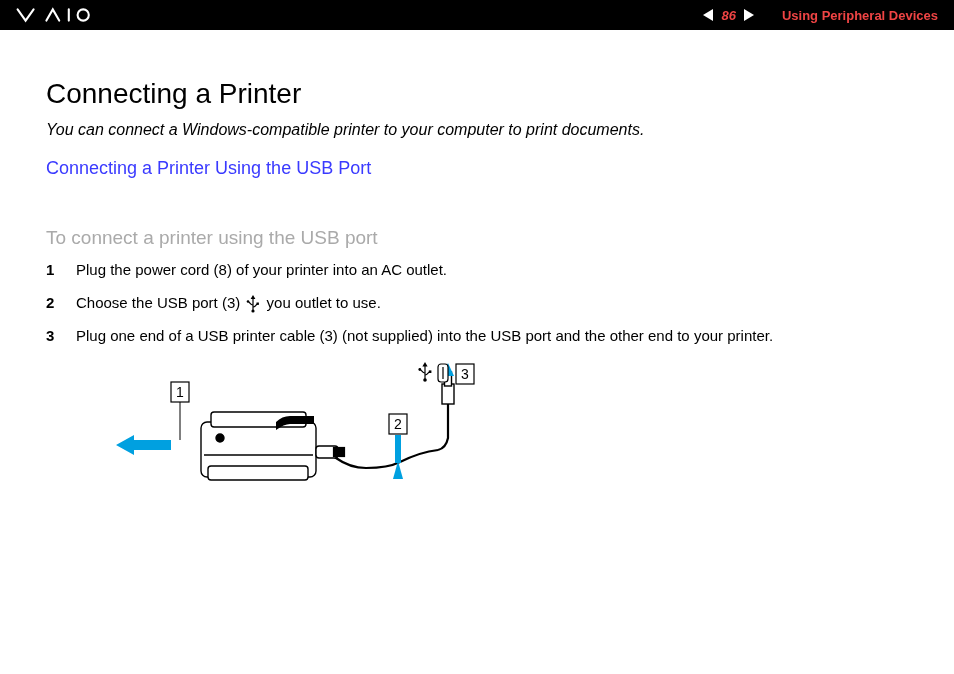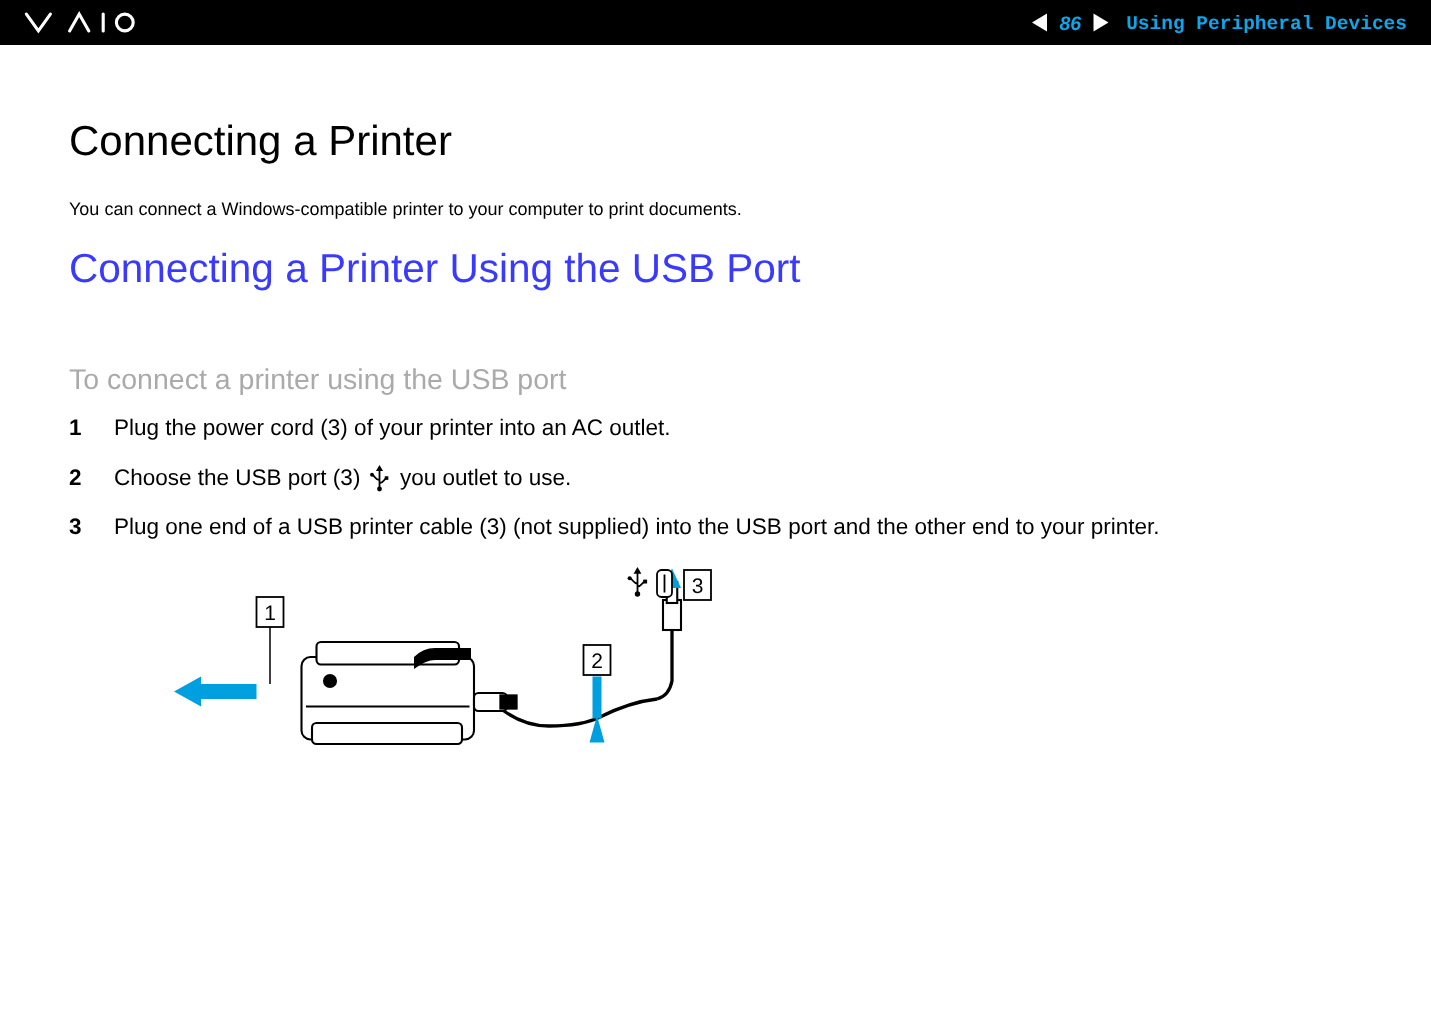--- a/index.html
+++ b/index.html
@@ -9,21 +9,21 @@
     height: 674px;
     background: #fff;
     color: #000;
     position: relative;
     overflow: hidden;
   }
   .header {
     width: 100%;
     height: 30px;
     background: #000;
-    color: #0ea5e9;
+    color: #ef4444;
     display: flex;
     align-items: center;
     justify-content: space-between;
     padding: 0 16px 0 16px;
     font-size: 13px;
     font-weight: bold;
   }
   .logo {
     display: flex;
     align-items: center;
@@ -47,25 +47,25 @@
     font-style: italic;
     font-weight: bold;
     padding: 0 4px;
   }
   .content {
     padding: 48px 46px 0 46px;
   }
   h1 {
     font-size: 28px;
     font-weight: 400;
-    margin-bottom: 20px;
-  }
-  p { font-size: 12px; line-height: 1.5; margin-bottom: 16px;}
+    margin-bottom: 8px;
+  }
+  p { font-size: 16px; line-height: 1.5; margin-bottom: 16px; font-style: italic;}
   h2 {
-    font-size: 27px;
+    font-size: 18px;
     font-weight: 400;
     color: #3a3aff;
     margin-bottom: 6px;
   }
   h3 {
     font-size: 19px;
     font-weight: 400;
     color: #aaa;
     margin-bottom: 10px;
     margin-top: 48px;
@@ -105,36 +105,36 @@
       <line x1="66" y1="3" x2="66" y2="17"></line>
       <circle cx="84" cy="10" r="7"></circle>
     </svg>
   </div>
   <div class="header-right">
     <div class="nav-group">
       <div class="nav-arrow left"></div>
       <span class="page-box">86</span>
       <div class="nav-arrow right"></div>
     </div>
-    <span style="margin-left:6px;font-family:Liberation Mono, monospace;">Using Peripheral Devices</span>
+    <span style="margin-left:22px;">Using Peripheral Devices</span>
   </div>
 </div>
 
 <div class="content">
   <h1>Connecting a Printer</h1>
   <p>You can connect a Windows-compatible printer to your computer to print documents.</p>
 
   <h2>Connecting a Printer Using the USB Port</h2>
 
   <h3>To connect a printer using the USB port</h3>
 
   <ol class="steps">
     <li>
       <span class="num">1</span>
-      <span>Plug the power cord (3) of your printer into an AC outlet.</span>
+      <span>Plug the power cord (8) of your printer into an AC outlet.</span>
     </li>
     <li>
       <span class="num">2</span>
       <span>
         <span>Choose the USB port (3) </span>
         <span class="usb-inline">
           <svg width="14" height="18" viewBox="0 0 14 18">
             <g stroke="#000" stroke-width="1.2" fill="none">
               <line x1="7" y1="2" x2="7" y2="16"></line>
               <polygon points="7,0 4.6,4 9.4,4" fill="#000" stroke="none"></polygon>

